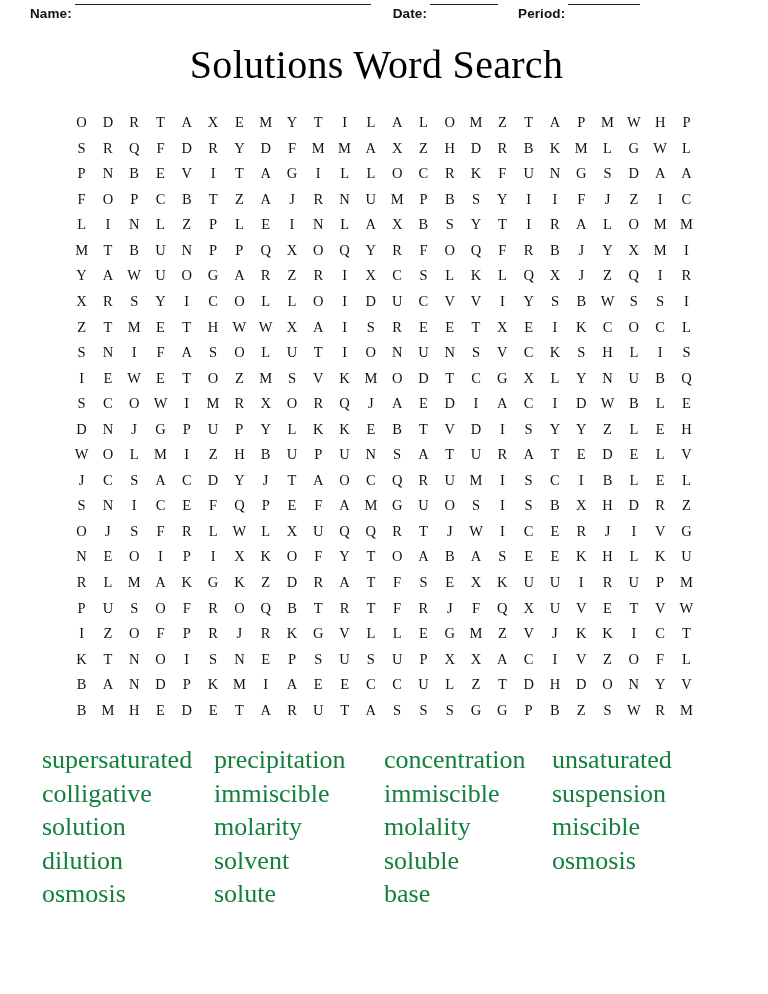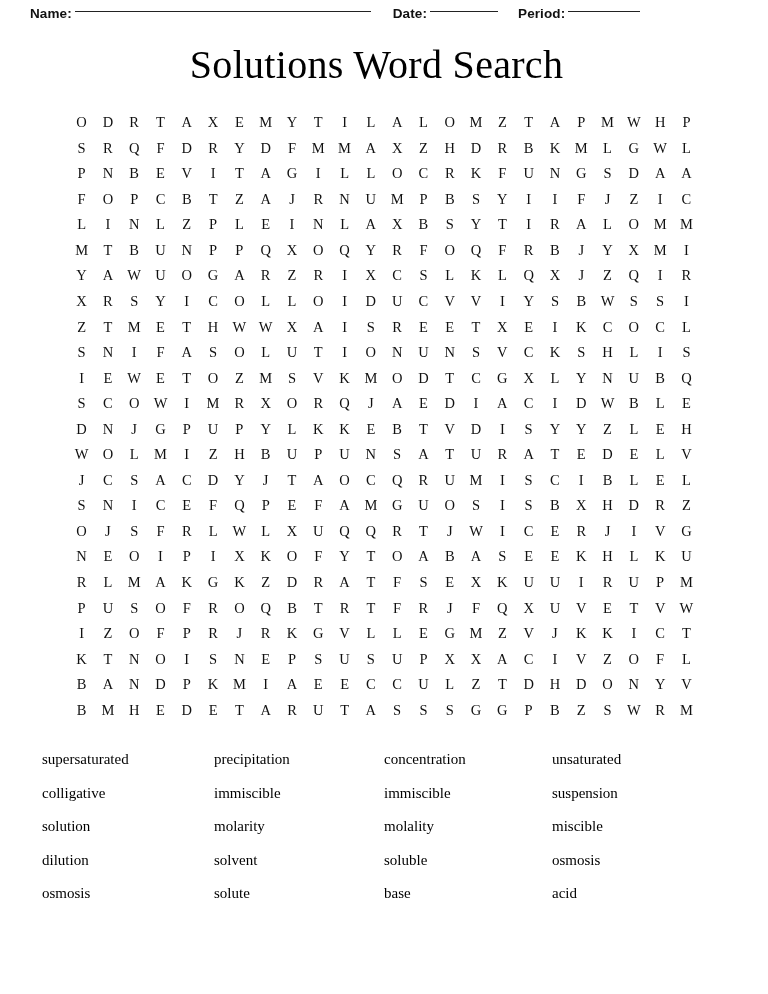--- a/index.html
+++ b/index.html
@@ -12,21 +12,21 @@
     height: 994px;
     font-family: "Liberation Serif", "DejaVu Serif", serif;
     color: #1a1a1a;
     position: relative;
     overflow: hidden;
   }
 
   
   .header-row {
     display: flex;
-    align-items: center;
+    align-items: flex-start;
     padding: 6px 26px 0 30px;
     font-family: "Liberation Sans", "DejaVu Sans", sans-serif;
     font-size: 13.5px;
     color: #111;
     white-space: nowrap;
   }
   .field-label {
     font-weight: 700;
     letter-spacing: 0.1px;
   }
@@ -80,22 +80,22 @@
 
   
   .word-list {
     margin: 20px 0 0 0;
     padding: 0 28px 0 42px;
     display: grid;
     grid-template-columns: 172px 170px 168px auto;
     row-gap: 0;
     column-gap: 0;
     font-family: "Liberation Serif", "DejaVu Serif", serif;
-    font-size: 15px;
-    color: #000000;
+    font-size: 26px;
+    color: #15803d;
   }
   .word-item {
     line-height: 33.5px;
     white-space: nowrap;
   }
 </style>
 </head>
 <body>
 
 <div class="header-row">
@@ -755,14 +755,13 @@
     <div class="word-item">molarity</div>
     <div class="word-item">molality</div>
     <div class="word-item">miscible</div>
     <div class="word-item">dilution</div>
     <div class="word-item">solvent</div>
     <div class="word-item">soluble</div>
     <div class="word-item">osmosis</div>
     <div class="word-item">osmosis</div>
     <div class="word-item">solute</div>
     <div class="word-item">base</div>
-    <div class="word-item">acid</div>
   </div>
 
 </body></html>

